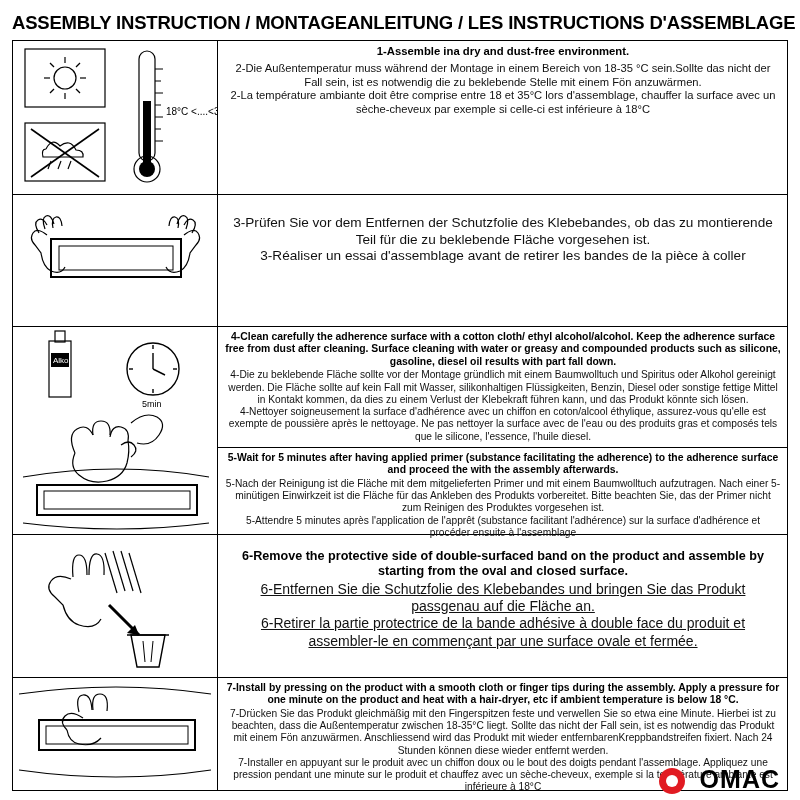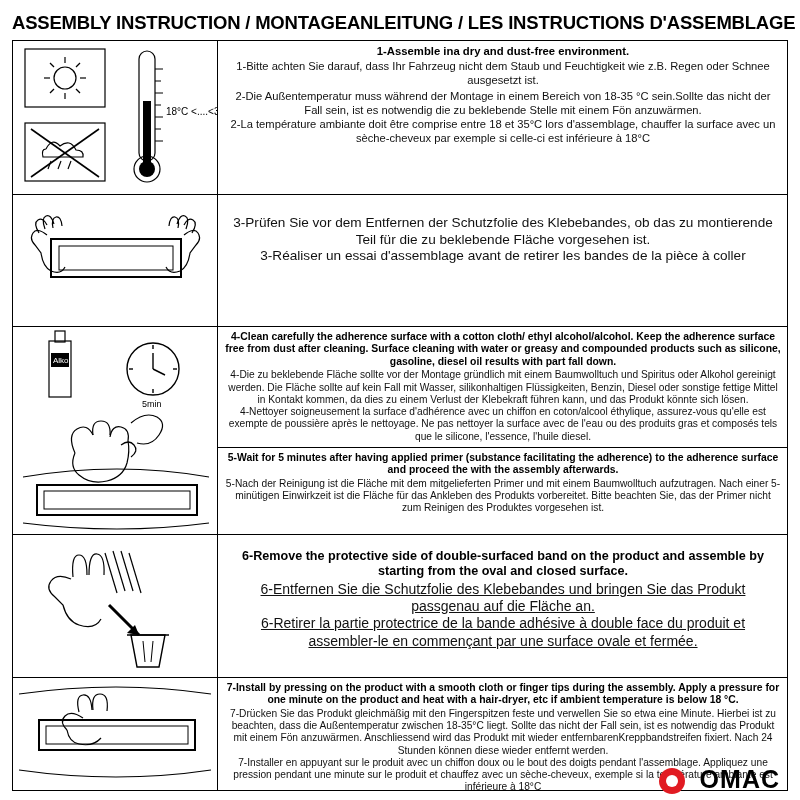--- a/index.html
+++ b/index.html
@@ -157,21 +157,20 @@
             <line x1="142" y1="76" x2="150" y2="76"></line>
             <line x1="142" y1="88" x2="148" y2="88"></line>
             <line x1="142" y1="100" x2="150" y2="100"></line>
           </g>
           <text x="153" y="74" font-family="Liberation Sans, sans-serif" font-size="10" fill="#000">18°C &lt;....&lt;35 C</text>
         </svg>
       </div>
       <div class="txt">
         <div class="blk">
           <p class="l-en">1-Assemble ina dry and dust-free environment.</p>
-          <p class="l-de">1-Bitte achten Sie darauf, dass Ihr Fahrzeug nicht dem Staub und Feuchtigkeit wie z.B. Regen oder Schnee ausgesetzt ist.</p>
         </div>
         <div class="blk">
           <p class="l-de">2-Die Außentemperatur muss während der Montage in einem Bereich von 18-35 °C  sein.Sollte das nicht der Fall sein, ist es notwendig die zu beklebende Stelle mit einem Fön anzuwärmen.</p>
           <p class="l-fr">2-La température ambiante doit être comprise entre 18 et 35°C lors d'assemblage, chauffer la surface avec un sèche-cheveux par exemple si celle-ci est inférieure à 18°C</p>
         </div>
       </div>
     </div>
 
     <div class="row big" style="height:132px">
       <div class="illus">
@@ -240,20 +239,21 @@
       <div class="txt">
         <div class="blk">
           <p class="l-en">4-Clean carefully the adherence surface with a cotton cloth/ ethyl alcohol/alcohol. Keep the adherence surface free from dust after cleaning. Surface cleaning with water or greasy and compounded products such as silicone, gasoline, diesel oil results with part fall down.</p>
           <p class="l-de">4-Die zu beklebende Fläche sollte vor der Montage gründlich mit einem Baumwolltuch und Spiritus oder Alkohol gereinigt werden. Die Fläche sollte auf kein Fall mit Wasser, silikonhaltigen Flüssigkeiten, Benzin, Diesel oder sonstige fettige Mittel in Kontakt kommen, da dies zu einem Verlust der Klebekraft führen kann, und das Produkt könnte sich lösen.</p>
           <p class="l-fr">4-Nettoyer soigneusement la surface d'adhérence avec un chiffon en coton/alcool éthylique, assurez-vous qu'elle est exempte de poussière après le nettoyage. Ne pas nettoyer la surface avec de l'eau ou des produits gras et composés tels que le silicone, l'essence, l'huile diesel.</p>
         </div>
         <div class="hr-in"></div>
         <div class="blk">
           <p class="l-en">5-Wait for 5 minutes after having applied primer (substance facilitating the adherence) to the adherence surface and proceed the with the assembly afterwards.</p>
           <p class="l-de">5-Nach der Reinigung ist die Fläche mit dem mitgelieferten Primer und mit einem Baumwolltuch aufzutragen. Nach einer 5-minütigen Einwirkzeit ist die Fläche für das Ankleben des Produkts vorbereitet. Bitte beachten Sie, das der Primer nicht zum Reinigen des Produktes vorgesehen ist.</p>
+          <p class="l-fr">5-Attendre 5 minutes après l'application de l'apprêt (substance facilitant l'adhérence) sur la surface d'adhérence et procéder ensuite à l'assemblage</p>
         </div>
       </div>
     </div>
 
     <div class="row mid" style="height:143px">
       <div class="illus">
         <svg width="205" height="141" viewBox="0 0 205 141">
 
           <g fill="none" stroke="#000" stroke-width="1.2">
             <path d="M58 44 q-14 -6 -20 2 q-6 8 4 16 l8 8 q4 16 16 20 q16 5 22 -6"></path>

